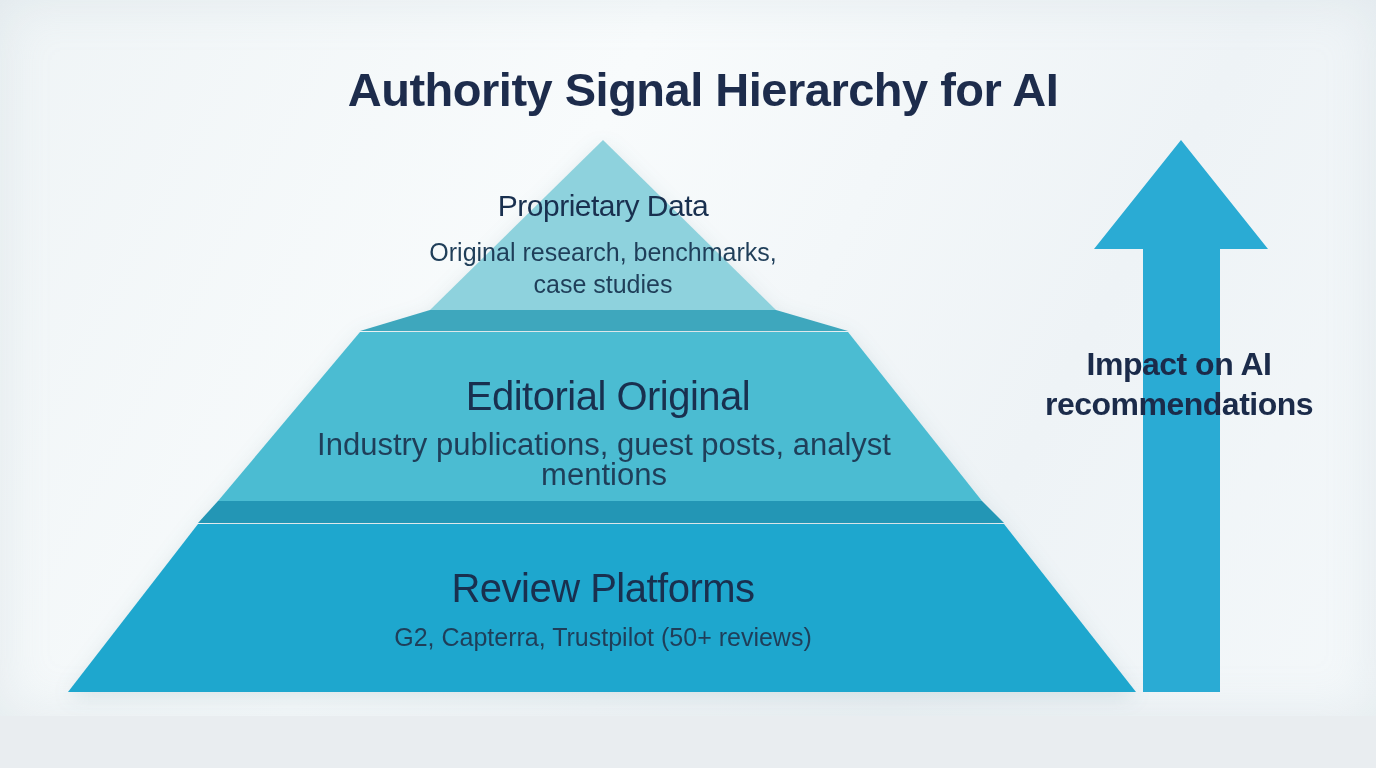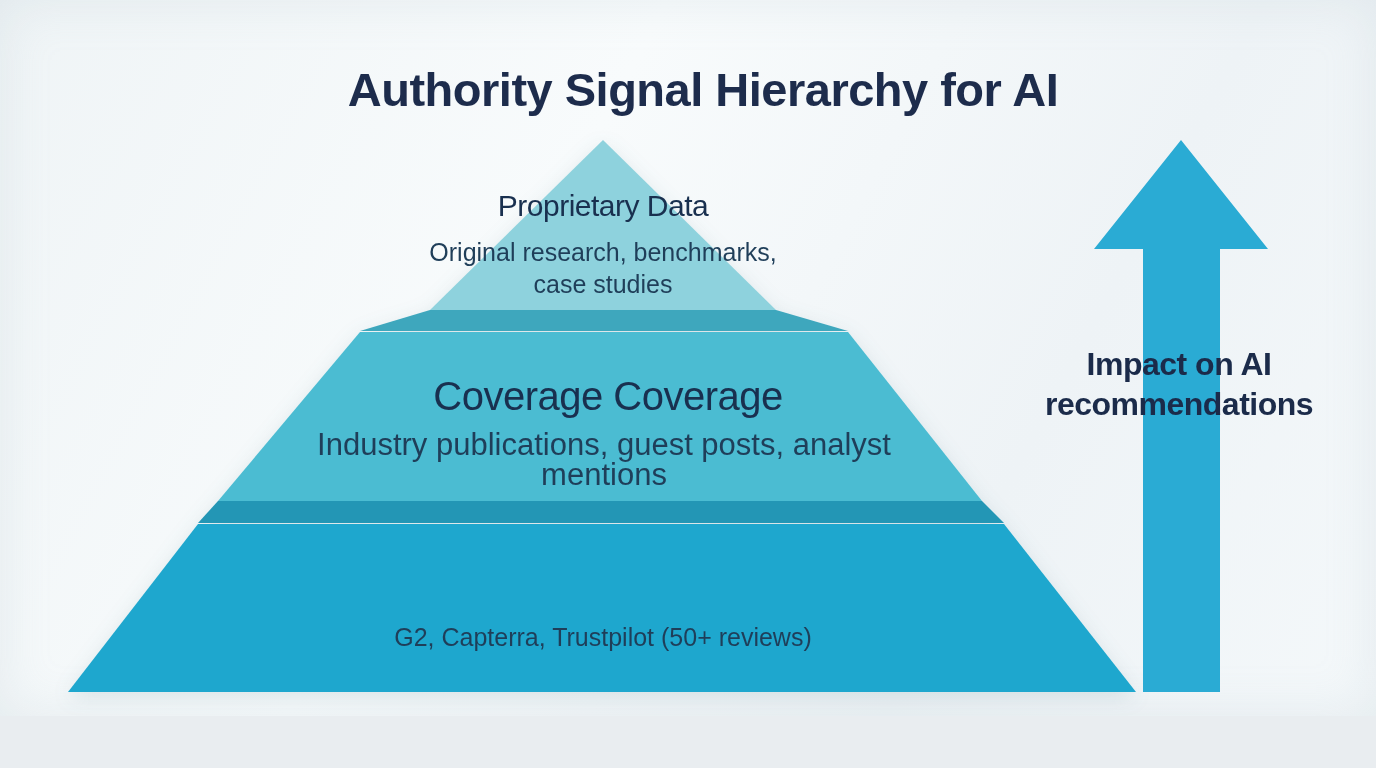--- a/index.html
+++ b/index.html
@@ -56,20 +56,21 @@
     </g>
 
     <polygon points="1181,140 1268,249 1220,249 1220,692 1143,692 1143,249 1094,249" fill="#2aabd4"></polygon>
   </svg>
 
   <div class="txt main-title">Authority Signal Hierarchy for AI</div>
 
   <div class="txt tier-name t1-name">Proprietary Data</div>
   <div class="txt tier-desc t1-desc">Original research, benchmarks, case studies</div>
 
-  <div class="txt tier-name t2-name">Coverage Coverage</div>
+  <div class="txt tier-name t2-name">Editorial Original</div>
   <div class="txt tier-desc t2-desc">Industry publications, guest posts, analyst mentions</div>
 
+  <div class="txt tier-name t3-name">Review Platforms</div>
   <div class="txt tier-desc t3-desc">G2, Capterra, Trustpilot (50+ reviews)</div>
 
   <div class="txt arrow-label">Impact on AI recommendations</div>
 
 </div>
 
 </body></html>

